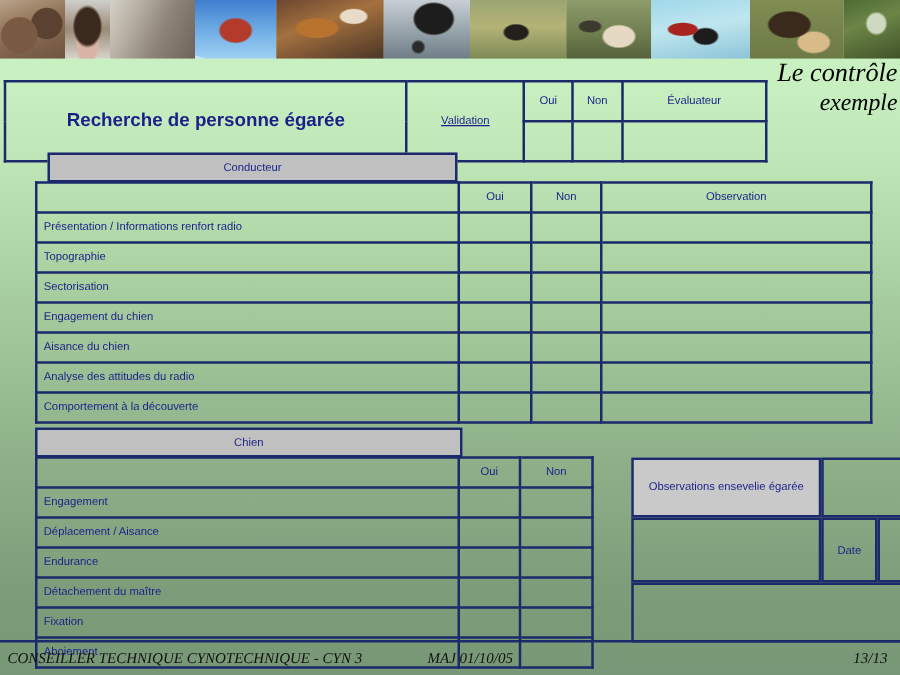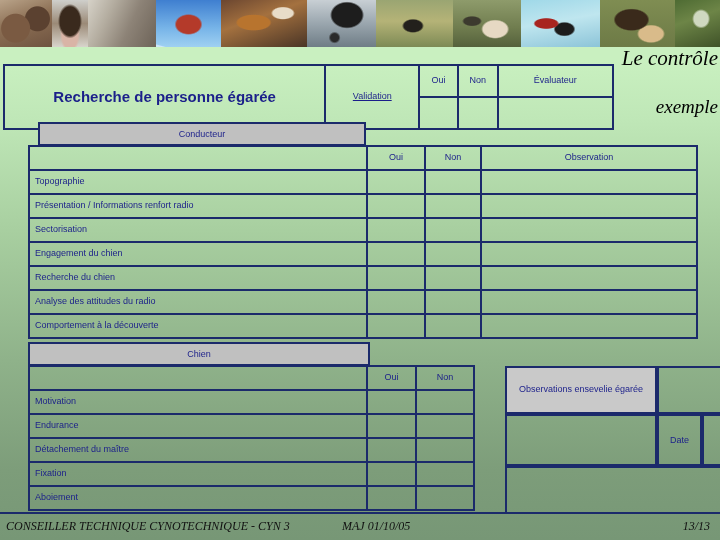--- a/index.html
+++ b/index.html
@@ -91,21 +91,21 @@
     font-size: 21px;
     font-style: italic;
     font-weight: normal;
     letter-spacing: 0px;
     line-height: 1;
   }
   .t-sub {
     font-size: 19px;
     font-style: italic;
     line-height: 1;
-    margin-top: 28px;
+    margin-top: 4px;
   }
 
   
   .seclabel {
     position: absolute;
     background: #c0c0c0;
     border: 2px solid #1b2a6b;
     color: #1b1f8a;
     font-size: 9px;
     text-align: center;
@@ -266,45 +266,45 @@
       <col style="width:216px">
     </colgroup>
     <tbody>
       <tr class="hdr">
         <td></td>
         <td class="ctr">Oui</td>
         <td class="ctr">Non</td>
         <td class="ctr">Observation</td>
       </tr>
       <tr>
+        <td>Présentation / Informations renfort radio</td>
+        <td></td>
+        <td></td>
+        <td></td>
+      </tr>
+      <tr>
         <td>Topographie</td>
         <td></td>
         <td></td>
         <td></td>
       </tr>
       <tr>
-        <td>Présentation / Informations renfort radio</td>
-        <td></td>
-        <td></td>
-        <td></td>
-      </tr>
-      <tr>
         <td>Sectorisation</td>
         <td></td>
         <td></td>
         <td></td>
       </tr>
       <tr>
         <td>Engagement du chien</td>
         <td></td>
         <td></td>
         <td></td>
       </tr>
       <tr>
-        <td>Recherche du chien</td>
+        <td>Aisance du chien</td>
         <td></td>
         <td></td>
         <td></td>
       </tr>
       <tr>
         <td>Analyse des attitudes du radio</td>
         <td></td>
         <td></td>
         <td></td>
       </tr>
@@ -325,21 +325,26 @@
       <col style="width:49px">
       <col style="width:58px">
     </colgroup>
     <tbody>
       <tr class="hdr">
         <td></td>
         <td class="ctr">Oui</td>
         <td class="ctr">Non</td>
       </tr>
       <tr>
-        <td>Motivation</td>
+        <td>Engagement</td>
+        <td></td>
+        <td></td>
+      </tr>
+      <tr>
+        <td>Déplacement / Aisance</td>
         <td></td>
         <td></td>
       </tr>
       <tr>
         <td>Endurance</td>
         <td></td>
         <td></td>
       </tr>
       <tr>
         <td>Détachement du maître</td>

